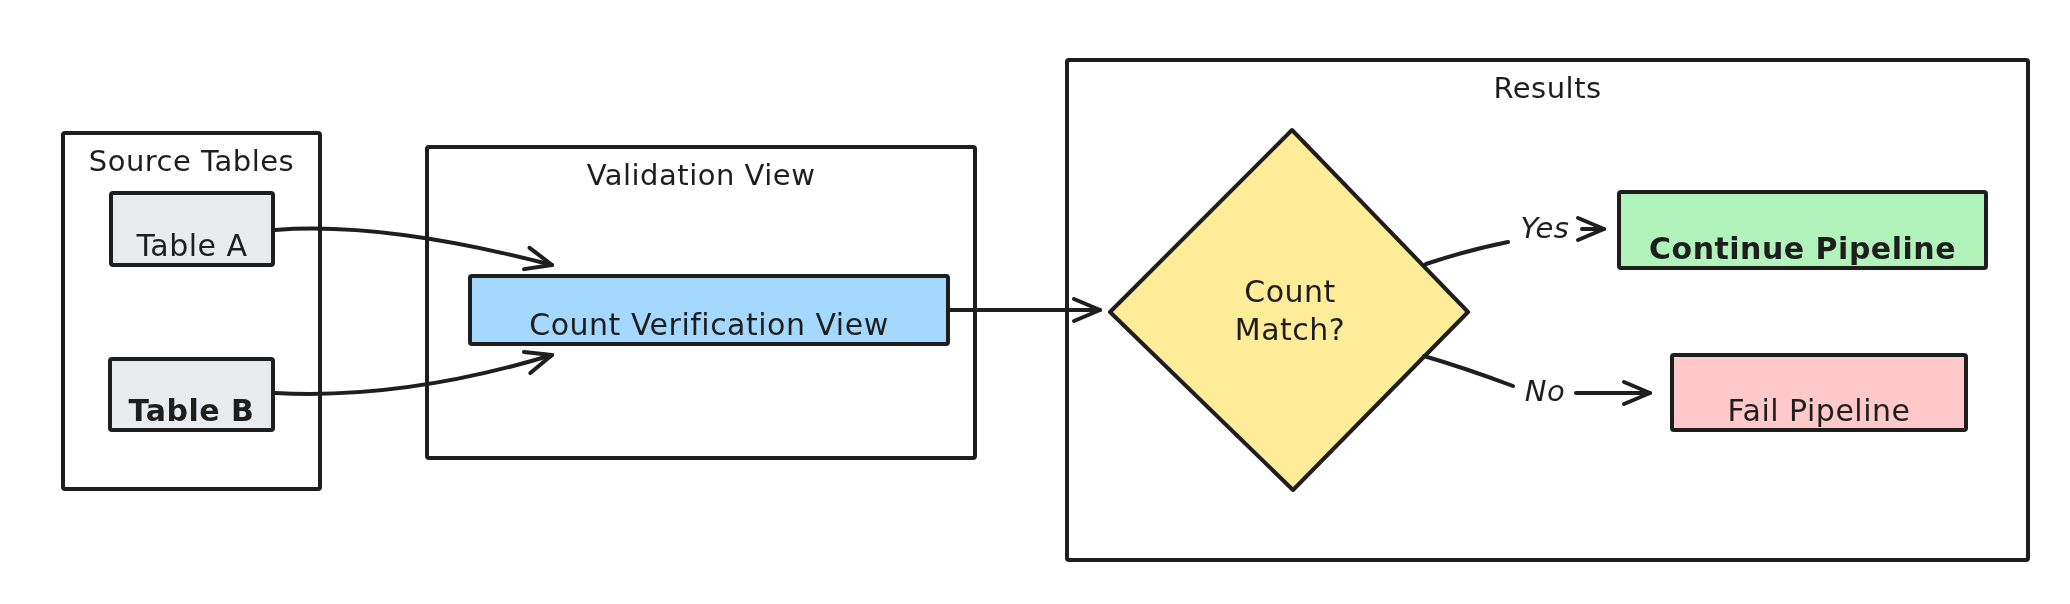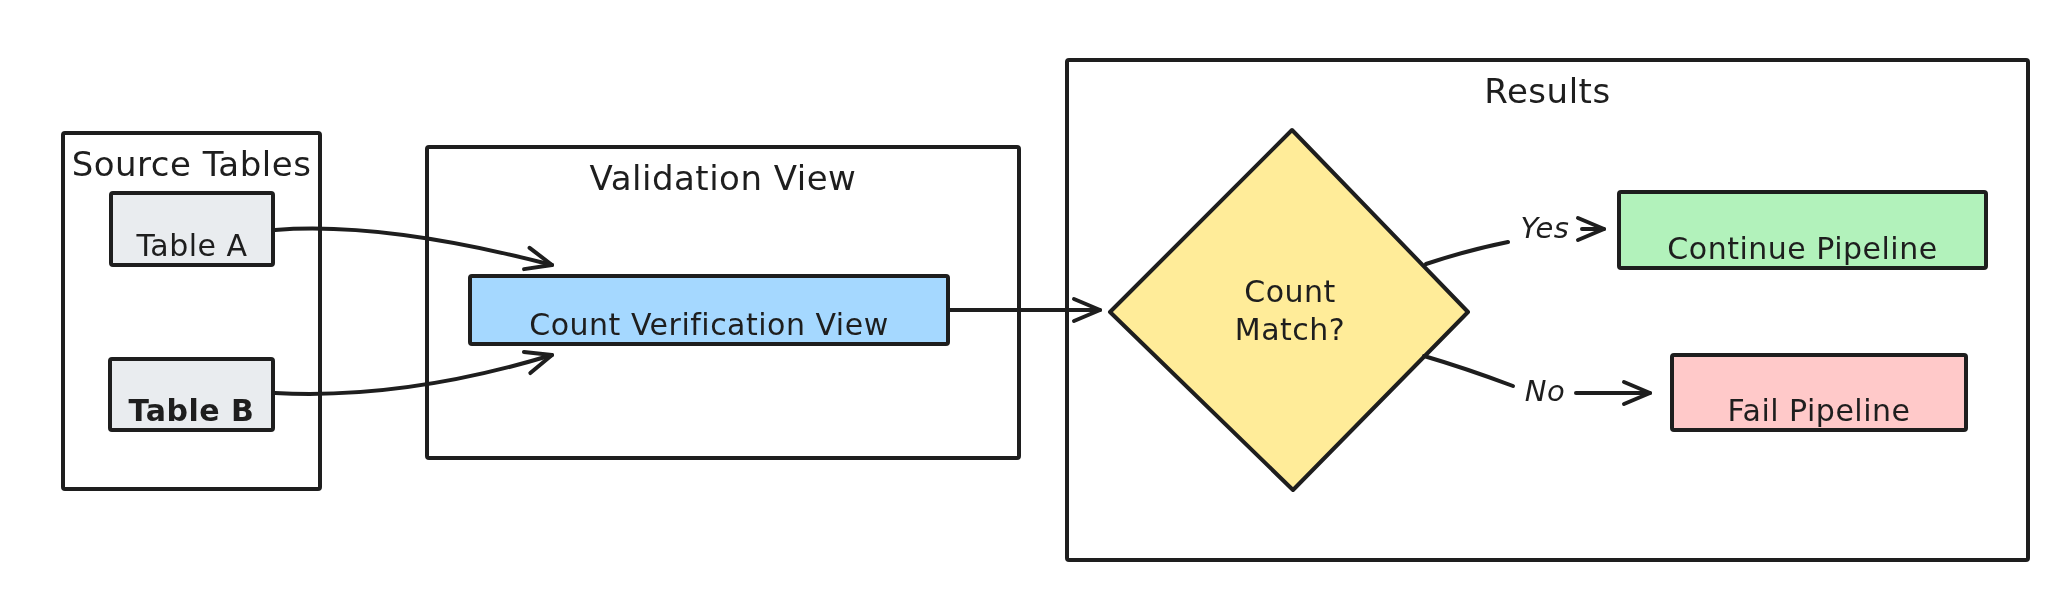--- a/index.html
+++ b/index.html
@@ -15,26 +15,26 @@
   }
   .frame {
     position: absolute;
     border: 4px solid #1e1e1e;
     border-radius: 4px;
     background: #ffffff;
   }
   .frame-title {
     width: 100%;
     text-align: center;
-    font-size: 34px;
+    font-size: 29px;
     padding-top: 9px;
     letter-spacing: 0.5px;
   }
   .frame.source     { left: 61px;   top: 131px; width: 261px; height: 360px; }
-  .frame.validation { left: 425px;  top: 145px; width: 596px; height: 315px; }
+  .frame.validation { left: 425px;  top: 145px; width: 552px; height: 315px; }
   .frame.results    { left: 1065px; top: 58px;  width: 965px; height: 504px; }
 
   .node {
     position: absolute;
     display: flex;
     align-items: flex-end;
     justify-content: center;
     border: 4px solid #1e1e1e;
     border-radius: 4px;
     font-size: 30px;
@@ -42,21 +42,21 @@
     white-space: nowrap;
   }
   .node.gray  { background: #e9ecef; }
   .node.blue  { background: #a5d8ff; }
   .node.green { background: #b2f2bb; }
   .node.red   { background: #ffc9c9; }
 
   .node.table-a  { left: 109px;  top: 191px; width: 166px; height: 76px; }
   .node.table-b  { left: 108px;  top: 357px; width: 167px; height: 75px; font-weight: bold; }
   .node.cvv      { left: 468px;  top: 274px; width: 482px; height: 72px; }
-  .node.continue { left: 1617px; top: 190px; width: 371px; height: 80px; }
+  .node.continue { left: 1617px; top: 190px; width: 371px; height: 80px; font-weight: bold; }
   .node.fail     { left: 1670px; top: 353px; width: 298px; height: 79px; }
 
   svg.overlay {
     position: absolute;
     left: 0; top: 0;
     width: 2070px;
     height: 604px;
     pointer-events: none;
   }
   .edge {

